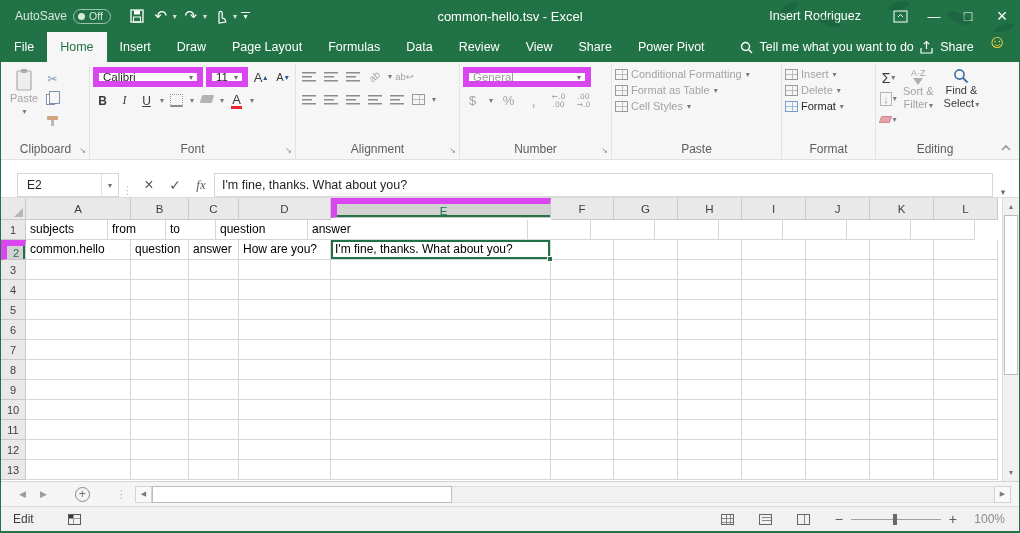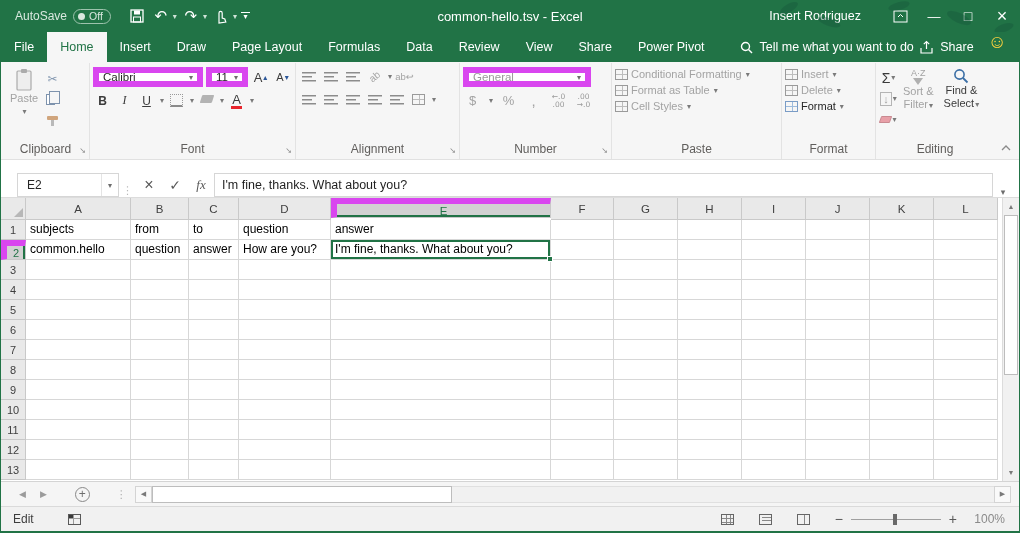--- a/index.html
+++ b/index.html
@@ -532,21 +532,21 @@
           <div class="ch" style="width: 63px;">F</div>
           <div class="ch" style="width: 64px;">G</div>
           <div class="ch" style="width: 64px;">H</div>
           <div class="ch" style="width: 64px;">I</div>
           <div class="ch" style="width: 64px;">J</div>
           <div class="ch" style="width: 64px;">K</div>
           <div class="ch" style="width: 64px;">L</div>
         </div>
         <div class="grow">
           <div class="rh">1</div>
-          <div class="cell" style="width: 105px;">subjects</div>
+          <div class="cell" style="width: 82px;">subjects</div>
           <div class="cell" style="width: 58px;">from</div>
           <div class="cell" style="width: 50px;">to</div>
           <div class="cell" style="width: 92px;">question</div>
           <div class="cell" style="width: 220px;">answer</div>
           <div class="cell" style="width: 63px;"></div>
           <div class="cell" style="width: 64px;"></div>
           <div class="cell" style="width: 64px;"></div>
           <div class="cell" style="width: 64px;"></div>
           <div class="cell" style="width: 64px;"></div>
           <div class="cell" style="width: 64px;"></div>

